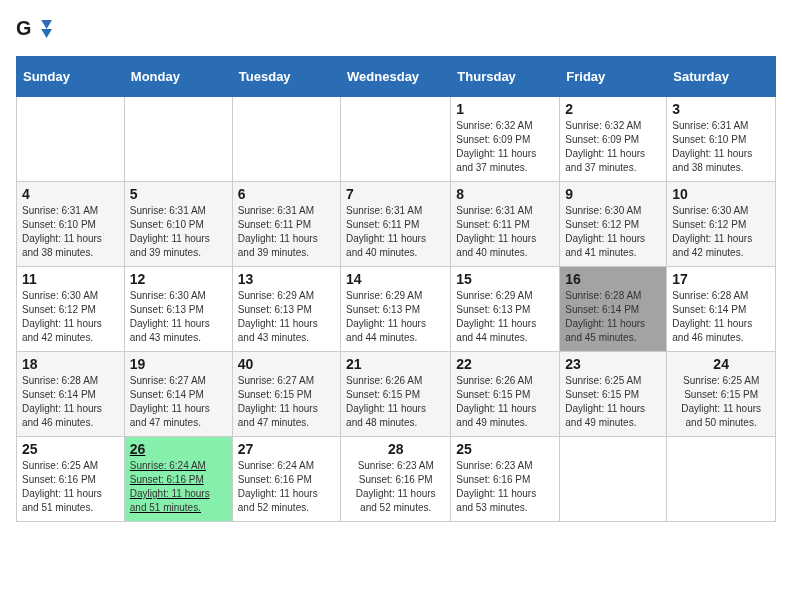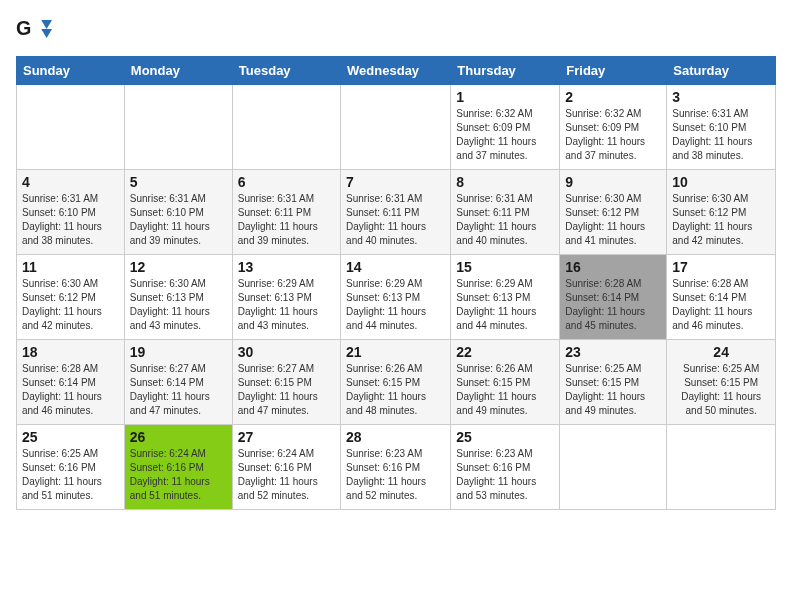--- a/index.html
+++ b/index.html
@@ -45,21 +45,21 @@
     }
     .calendar-table {
       width: 100%;
       border-collapse: collapse;
       font-size: 11px;
     }
     .calendar-table th {
       background-color: #2a6db5;
       color: #fff;
       text-align: left;
-      padding: 6px 6px;
+      padding: 12px 6px;
       font-size: 13px;
       font-weight: bold;
       border: 1px solid #2a6db5;
     }
     .calendar-table td {
       border: 1px solid #ccc;
       vertical-align: top;
       padding: 4px 5px;
       width: 113px;
       min-height: 80px;
@@ -239,21 +239,21 @@
 Sunset: 6:14 PM
 Daylight: 11 hours and 46 minutes.</div>
         </td>
         <td style="background-color: rgb(245, 245, 245);">
           <span class="day-number">19</span>
           <div class="day-info">Sunrise: 6:27 AM
 Sunset: 6:14 PM
 Daylight: 11 hours and 47 minutes.</div>
         </td>
         <td style="background-color: rgb(245, 245, 245);">
-          <span class="day-number">30</span>
+          <span class="day-number">40</span>
           <div class="day-info">Sunrise: 6:27 AM
 Sunset: 6:15 PM
 Daylight: 11 hours and 47 minutes.</div>
         </td>
         <td style="background-color: rgb(245, 245, 245);">
           <span class="day-number">21</span>
           <div class="day-info">Sunrise: 6:26 AM
 Sunset: 6:15 PM
 Daylight: 11 hours and 48 minutes.</div>
         </td>
@@ -276,33 +276,33 @@
 Daylight: 11 hours and 50 minutes.</div>
         </td>
       </tr>
       <tr>
         <td style="background-color: rgb(255, 255, 255);">
           <span class="day-number">25</span>
           <div class="day-info">Sunrise: 6:25 AM
 Sunset: 6:16 PM
 Daylight: 11 hours and 51 minutes.</div>
         </td>
-        <td style="background-color: #84cc16;">
+        <td style="background-color: #86efac; text-decoration: underline;">
           <span class="day-number">26</span>
           <div class="day-info">Sunrise: 6:24 AM
 Sunset: 6:16 PM
 Daylight: 11 hours and 51 minutes.</div>
         </td>
         <td style="background-color: rgb(255, 255, 255);">
           <span class="day-number">27</span>
           <div class="day-info">Sunrise: 6:24 AM
 Sunset: 6:16 PM
 Daylight: 11 hours and 52 minutes.</div>
         </td>
-        <td style="background-color: rgb(255, 255, 255);">
+        <td style="background-color: rgb(255, 255, 255); text-align: center;">
           <span class="day-number">28</span>
           <div class="day-info">Sunrise: 6:23 AM
 Sunset: 6:16 PM
 Daylight: 11 hours and 52 minutes.</div>
         </td>
         <td style="background-color: rgb(255, 255, 255);">
           <span class="day-number">25</span>
           <div class="day-info">Sunrise: 6:23 AM
 Sunset: 6:16 PM
 Daylight: 11 hours and 53 minutes.</div>

